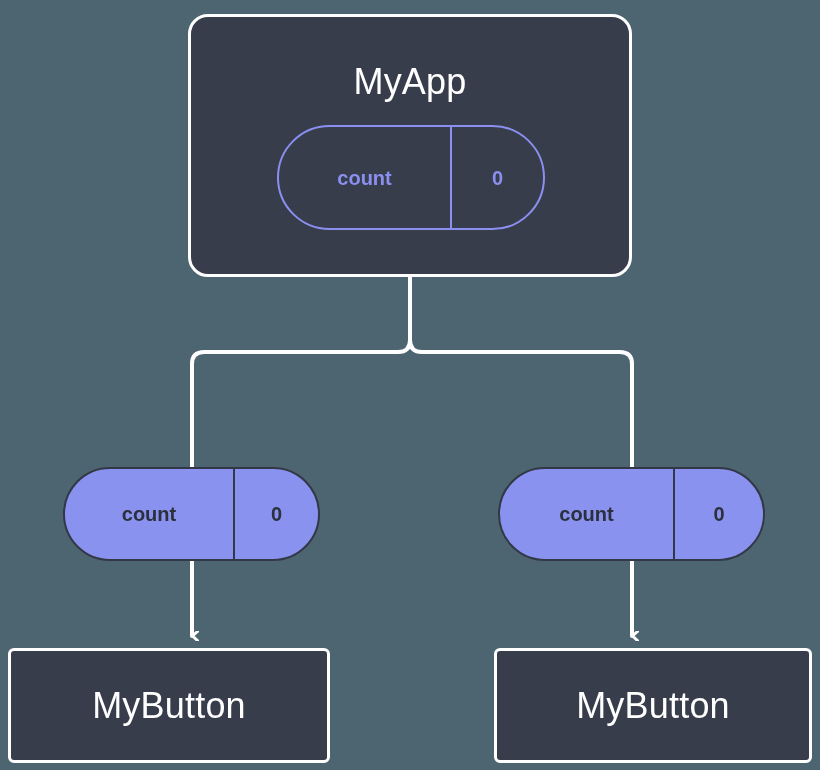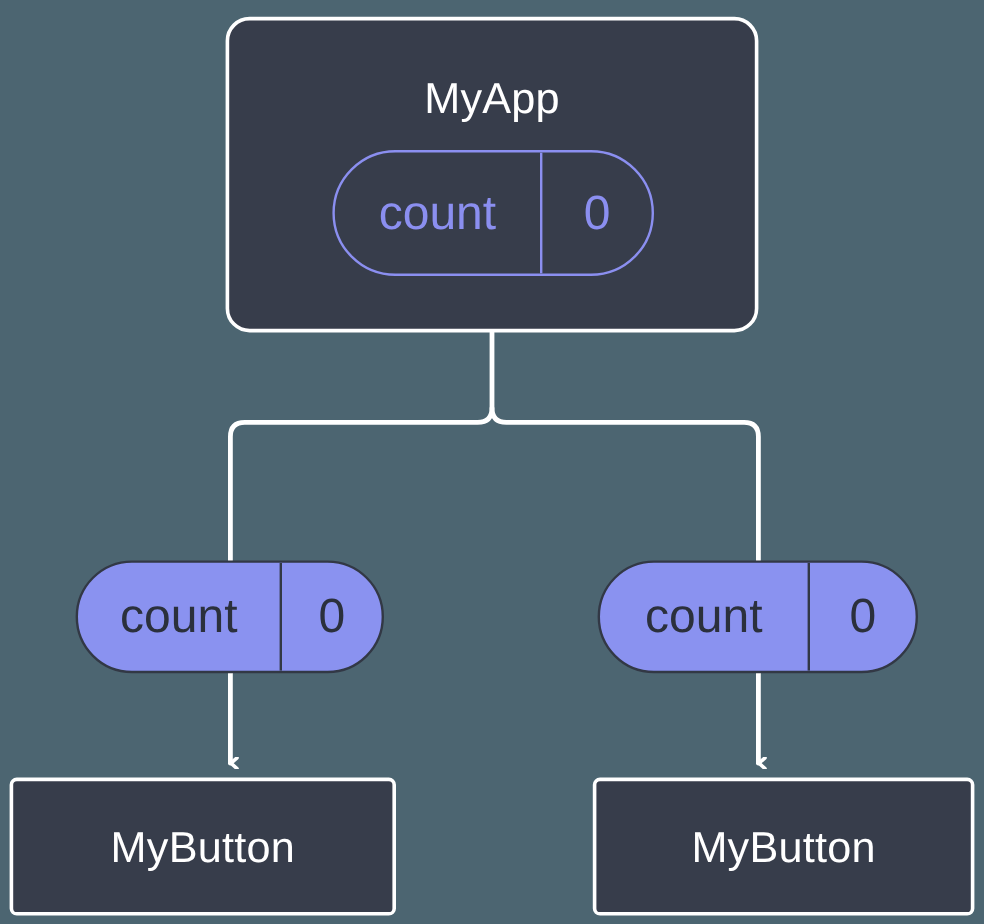--- a/index.html
+++ b/index.html
@@ -80,23 +80,24 @@
     display: flex;
     align-items: stretch;
     border-radius: 999px;
     overflow: hidden;
   }
   .pill .pill-key,
   .pill .pill-val {
     display: flex;
     align-items: center;
     justify-content: center;
-    font-size: 40px;
+    font-size: 20px;
     line-height: 1;
     white-space: nowrap;
+    font-weight: bold;
   }
 
   
   .pill.outline {
     border: 2px solid #8b8ff0;
     background: transparent;
   }
   .pill.outline .pill-key {
     color: #8b8ff0;
     border-right: 2px solid #8b8ff0;

